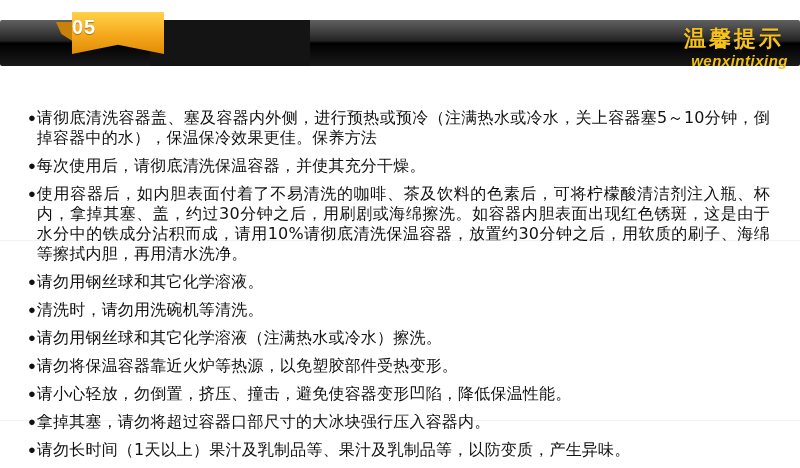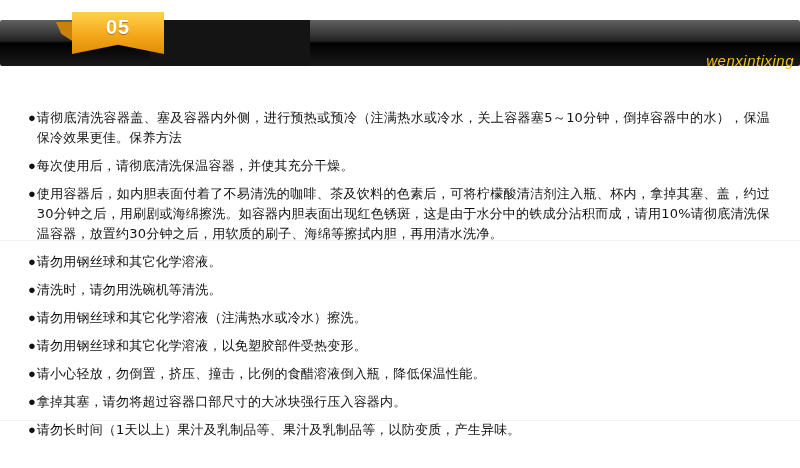--- a/index.html
+++ b/index.html
@@ -52,21 +52,21 @@
     background: linear-gradient(to bottom, #ffd24a 0%, #f5a81c 55%, #e08c06 100%);
     z-index: 4;
     clip-path: polygon(0 0, 100% 0, 100% 100%, 50% 78%, 0 100%);
     box-shadow: 0 1px 2px rgba(0,0,0,0.3);
   }
   .num-tag-text {
     position: absolute;
     left: 0;
     top: 4px;
     width: 92px;
-    text-align: center;
+    text-align: left;
     color: #ffffff;
     font-size: 20px;
     font-weight: bold;
     letter-spacing: 1px;
     text-shadow: 0 1px 1px rgba(0,0,0,0.35);
   }
   .ribbon-tail-l {
     position: absolute;
     left: 56px;
     top: 22px;
@@ -93,25 +93,25 @@
     color: #f6c11a;
     font-size: 22px;
     font-weight: bold;
     letter-spacing: 3px;
     font-family: "DejaVu Sans", sans-serif;
     text-shadow: 0 1px 0 rgba(0,0,0,0.6);
     z-index: 5;
   }
   .header-title-en {
     position: absolute;
-    right: 6px;
+    right: 12px;
     top: 52px;
     color: #f3bf15;
     font-size: 15px;
-    font-weight: normal;
+    font-weight: bold;
     font-style: italic;
     letter-spacing: 0.5px;
     z-index: 5;
   }
 
   
   .content {
     position: relative;
     padding: 26px 30px 0 28px;
     box-sizing: border-box;
@@ -125,21 +125,21 @@
   .bullet {
     flex: 0 0 auto;
     color: #111111;
     font-size: 13px;
     line-height: 20px;
     margin-right: 1px;
   }
   .item-text {
     flex: 1 1 auto;
     color: #111111;
-    font-size: 13px;
+    font-size: 16px;
     line-height: 20px;
     font-family: "DejaVu Sans", "Liberation Sans", sans-serif;
     letter-spacing: 0.2px;
     text-align: justify;
   }
 
   
   .watermark-line {
     position: absolute;
     left: 0;
@@ -162,20 +162,21 @@
 </head>
 <body>
 
 <div class="header">
   <div class="header-bar"></div>
   <div class="header-curve"></div>
   <div class="ribbon-tail-l"></div>
   <div class="num-tag">
     <div class="num-tag-text">05</div>
   </div>
+  <div class="header-title-zh">温馨提示</div>
   <div class="header-title-en">wenxintixing</div>
 </div>
 
 <div class="content">
 
   <div class="item">
     <span class="bullet">●</span>
     <span class="item-text">请彻底清洗容器盖、塞及容器内外侧，进行预热或预冷（注满热水或冷水，关上容器塞5～10分钟，倒掉容器中的水），保温保冷效果更佳。保养方法</span>
   </div>
 
@@ -199,26 +200,26 @@
     <span class="item-text">清洗时，请勿用洗碗机等清洗。</span>
   </div>
 
   <div class="item">
     <span class="bullet">●</span>
     <span class="item-text">请勿用钢丝球和其它化学溶液（注满热水或冷水）擦洗。</span>
   </div>
 
   <div class="item">
     <span class="bullet">●</span>
-    <span class="item-text">请勿用钢丝球和其它化学溶液，以免塑胶部件受热变形。</span>
-  </div>
-
-  <div class="item">
-    <span class="bullet">●</span>
-    <span class="item-text">请小心轻放，勿倒置，挤压、撞击，比例的食醋溶液倒入瓶，降低保温性能。</span>
+    <span class="item-text">请勿将保温容器靠近火炉等热源，以免塑胶部件受热变形。</span>
+  </div>
+
+  <div class="item">
+    <span class="bullet">●</span>
+    <span class="item-text">请小心轻放，勿倒置，挤压、撞击，避免使容器变形凹陷，降低保温性能。</span>
   </div>
 
   <div class="item">
     <span class="bullet">●</span>
     <span class="item-text">拿掉其塞，请勿将超过容器口部尺寸的大冰块强行压入容器内。</span>
   </div>
 
   <div class="item">
     <span class="bullet">●</span>
     <span class="item-text">请勿长时间（1天以上）果汁及乳制品等、果汁及乳制品等，以防变质，产生异味。</span>

